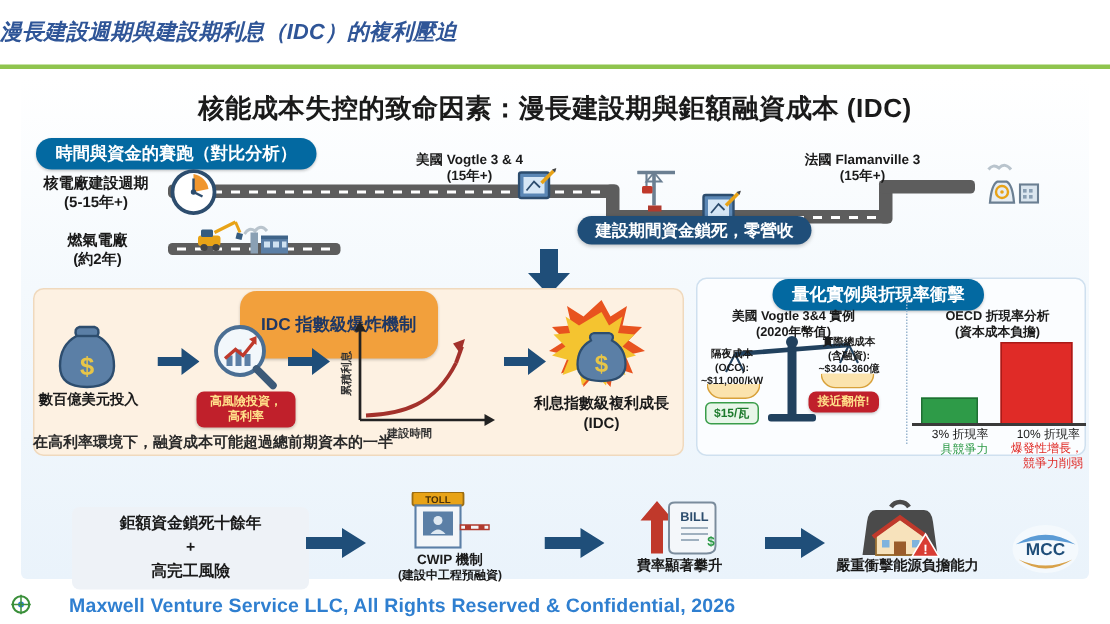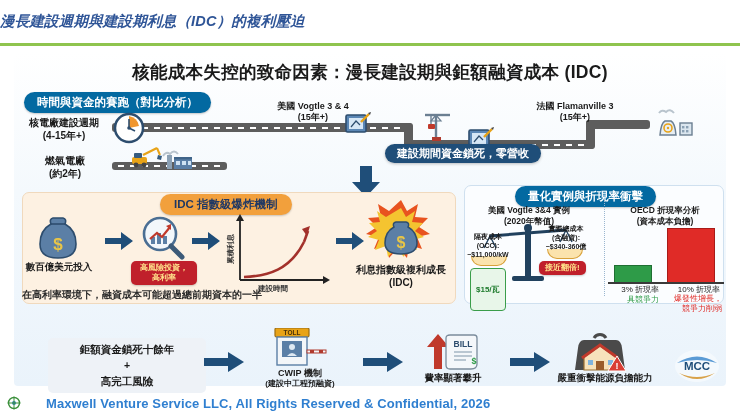--- a/index.html
+++ b/index.html
@@ -31,21 +31,21 @@
   .banner{position:absolute;background:#1f4e79;color:#fff;font-weight:bold;
     border-radius:11px;padding:2px 12px;font-size:11px;white-space:nowrap;
     box-shadow:0 1px 3px rgba(0,0,0,.25);}
 
   
   .panelL{position:absolute;left:22px;top:192px;width:432px;height:110px;
     background:#fdf1e2;border:1px solid #f0d9bd;border-radius:7px;}
   .panelR{position:absolute;left:464px;top:185px;width:258px;height:117px;
     background:#fbfdff;border:1px solid #cfe0ef;border-radius:7px;}
   .chip-orange{position:absolute;background:#f2a03c;color:#1f3864;font-weight:bold;
-    border-radius:11px;padding:3px 14px;font-size:11.5px;white-space:nowrap;
+    border-radius:11px;padding:15px 14px;font-size:11.5px;white-space:nowrap;
     box-shadow:0 1px 2px rgba(0,0,0,.2);}
   .redtag{position:absolute;background:#c0202b;color:#ffe08a;font-weight:bold;
     border-radius:5px;padding:2px 6px;font-size:8px;line-height:1.25;text-align:center;
     box-shadow:0 1px 2px rgba(0,0,0,.2);}
   .footnote{position:absolute;text-align:left;font-size:10px;font-weight:bold;color:#2b2b2b;}
 
   
   .arrow-r{position:absolute;}
   .arrow-d{position:absolute;}
 
@@ -60,21 +60,21 @@
   .footer{position:absolute;left:26px;top:396px;font-size:13px;font-weight:bold;
     color:#2f7fd0;letter-spacing:.1px;padding-left:20px;}
   .foot-logo{position:absolute;left:7px;top:396px;width:14px;height:14px;}
 
   
   .pan{position:absolute;border:1.6px solid #d8a13a;border-top:none;
     border-radius:0 0 40px 40px;background:#fbe3ad;}
   .scaletext{position:absolute;font-size:7px;font-weight:bold;color:#1a1a1a;
     text-align:center;line-height:1.3;white-space:nowrap;}
   .greentag{position:absolute;background:#e8f6e9;border:1.4px solid #3a9d4a;color:#1d7a2c;
-    font-weight:bold;font-size:8px;border-radius:4px;padding:15px 5px;}
+    font-weight:bold;font-size:8px;border-radius:4px;padding:1px 5px;}
 
   
   .bar{position:absolute;}
   .bartxt{position:absolute;text-align:right;font-size:8px;font-weight:normal;line-height:1.3;}
 
   .divider-v{position:absolute;border-left:1px dotted #9ab6cf;}
   .smalltitle{position:absolute;text-align:center;font-size:8.5px;font-weight:bold;
     color:#1a1a1a;line-height:1.3;}
 </style>
 </head>
@@ -102,21 +102,21 @@
   <svg class="arrow-r" style="left:113px;top:112px;" width="32" height="32" viewBox="0 0 32 32">
     <circle cx="16" cy="16" r="14" fill="#fff" stroke="#2d4d6e" stroke-width="2.5"></circle>
     <path d="M16 16 L16 4 A12 12 0 0 1 26 14 Z" fill="#f0962e"></path>
     <circle cx="16" cy="16" r="1.8" fill="#2d4d6e"></circle>
     <line x1="16" y1="16" x2="16" y2="7" stroke="#2d4d6e" stroke-width="1.6"></line>
     <line x1="16" y1="16" x2="22" y2="19" stroke="#2d4d6e" stroke-width="1.6"></line>
   </svg>
 
   <div class="lbl" style="left:12px;top:117px;width:104px;font-size:10px;">
     <span class="s">核電廠建設週期</span>
-    <span class="s">(4-15年+)</span>
+    <span class="s">(5-15年+)</span>
   </div>
 
   <div class="road" style="left:112px;top:162px;width:115px;height:8px;"></div>
   <div class="dash" style="left:118px;top:165px;width:103px;"></div>
   <div class="lbl" style="left:22px;top:155px;width:86px;font-size:10px;">
     <span class="s">燃氣電廠</span>
     <span class="s">(約2年)</span>
   </div>
 
   <svg style="position:absolute;left:129px;top:146px;" width="34" height="22" viewBox="0 0 34 22">

